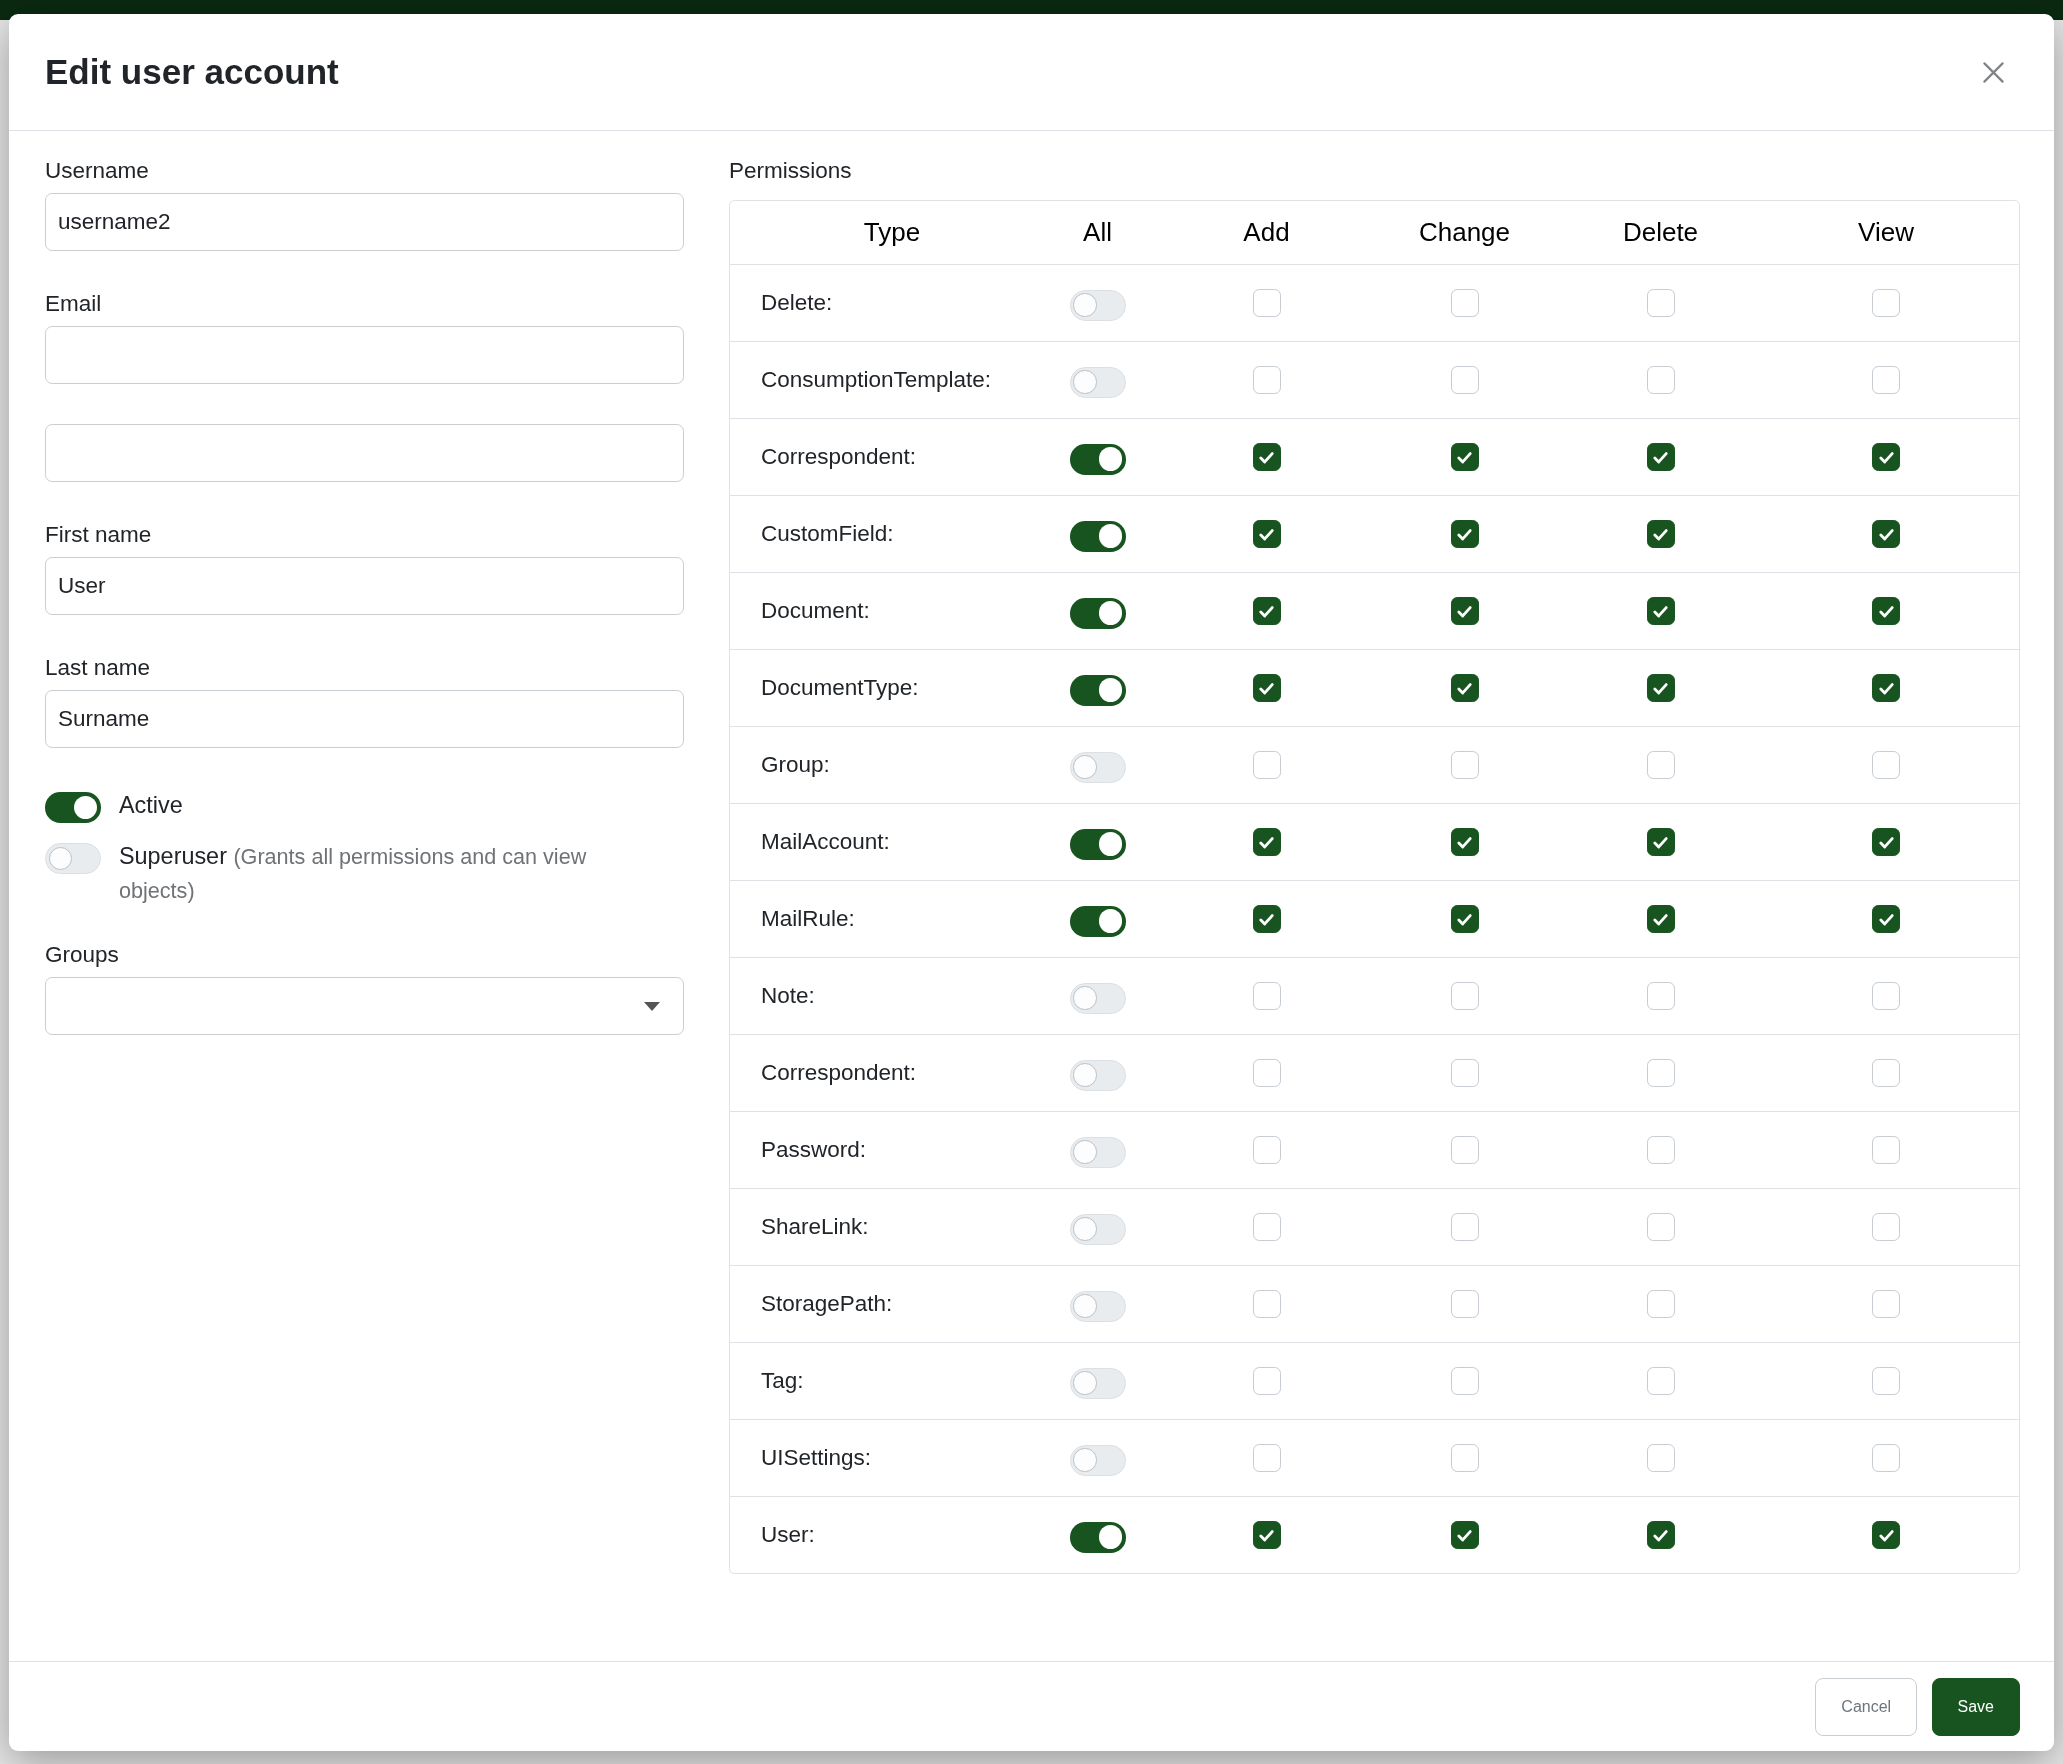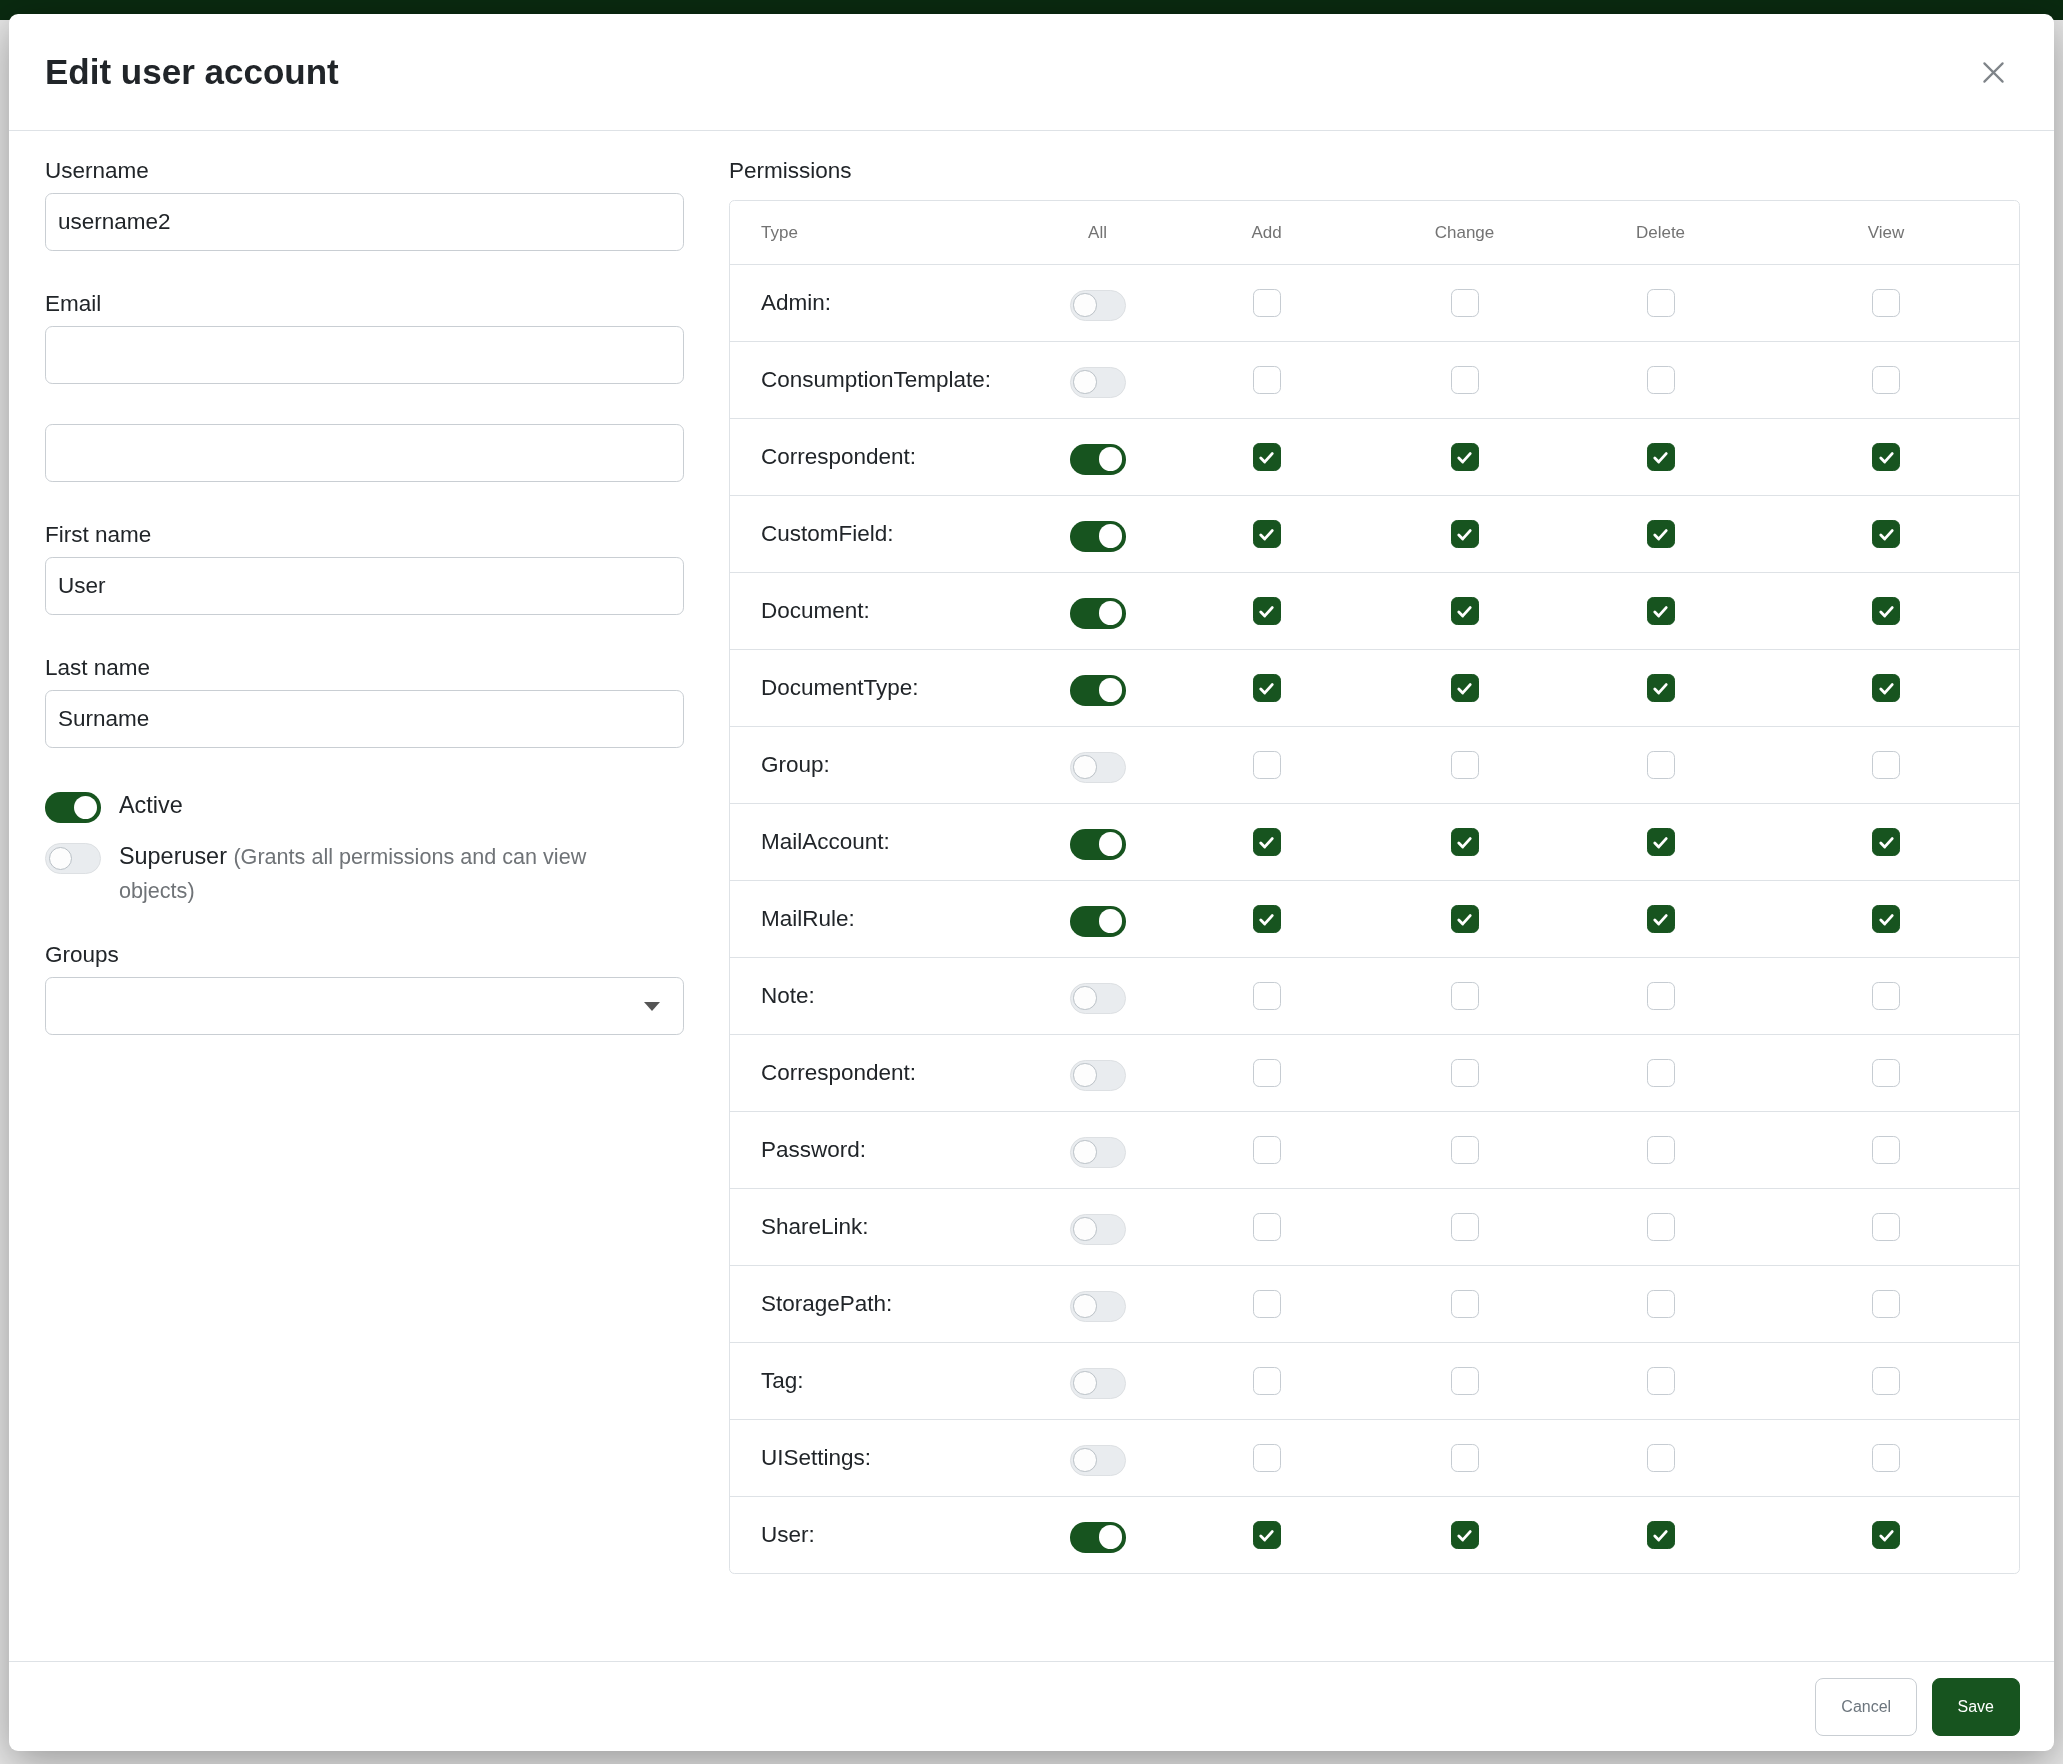--- a/index.html
+++ b/index.html
@@ -45,21 +45,21 @@
   .switch.off .knob { left:2.7px; top:2.7px; background:#fdfdfd; border:0.9px solid #b9c0c6; }
   .groups-group { margin-top:34px; margin-bottom:0; }
   .select-box { position:relative; width:100%; height:58px; border:0.9px solid #c9ced3; border-radius:7.2px; background:#fff; cursor:pointer; }
   .caret { position:absolute; right:23.4px; top:50%; margin-top:-3.6px; width:0; height:0;
     border-left:8px solid transparent; border-right:8px solid transparent; border-top:9px solid #555; }
   
   .right-col { flex:1 1 auto; min-width:0; }
   .perm-title { font-size:22.5px; color:#212529; margin:0 0 16px 0; }
   .perm-table { border:0.9px solid #dee2e6; border-radius:5.4px; overflow:hidden; background:#fff; }
   .perm-head, .perm-row { display:grid; grid-template-columns:293px 149px 189px 207px 185px 1fr; align-items:center; }
-  .perm-head { height:63px; font-size:17px; color:#737373; }
+  .perm-head { height:63px; font-size:26px; color:#000000;text-align:center; }
   .perm-row { height:77px; border-top:0.9px solid #dee2e6; font-size:22.5px; color:#212529; }
   .cell.center { display:flex; align-items:center; justify-content:center; }
   .type-cell { padding-left:31px; }
   .head-type { padding-left:31px; }
   .checkbox { width:28px; height:28px; border:1.8px solid #c6ccd2; border-radius:6.3px; background:#fff; cursor:pointer; }
   .checkbox.checked { background:var(--primary); border-color:var(--primary); display:flex; align-items:center; justify-content:center; }
   .check-svg { width:19px; height:19px; display:block; }
   
   .modal-footer {
     flex:0 0 90px; border-top:0.9px solid #dee2e6; display:flex; align-items:center;
@@ -138,21 +138,21 @@
         <div class="perm-head">
           <div class="head-type">Type</div>
           <div class="cell center">All</div>
           <div class="cell center">Add</div>
           <div class="cell center">Change</div>
           <div class="cell center">Delete</div>
           <div class="cell center">View</div>
         </div>
         <div id="perm-rows">
             <div class="perm-row">
-              <div class="type-cell">Admin:</div>
+              <div class="type-cell">Delete:</div>
               <div class="cell center">
                 <div class="switch off">
                   <span class="knob"></span>
                 </div>
               </div>
               <div class="cell center">
                 <div class="checkbox"></div>
               </div>
               <div class="cell center">
                 <div class="checkbox"></div>

